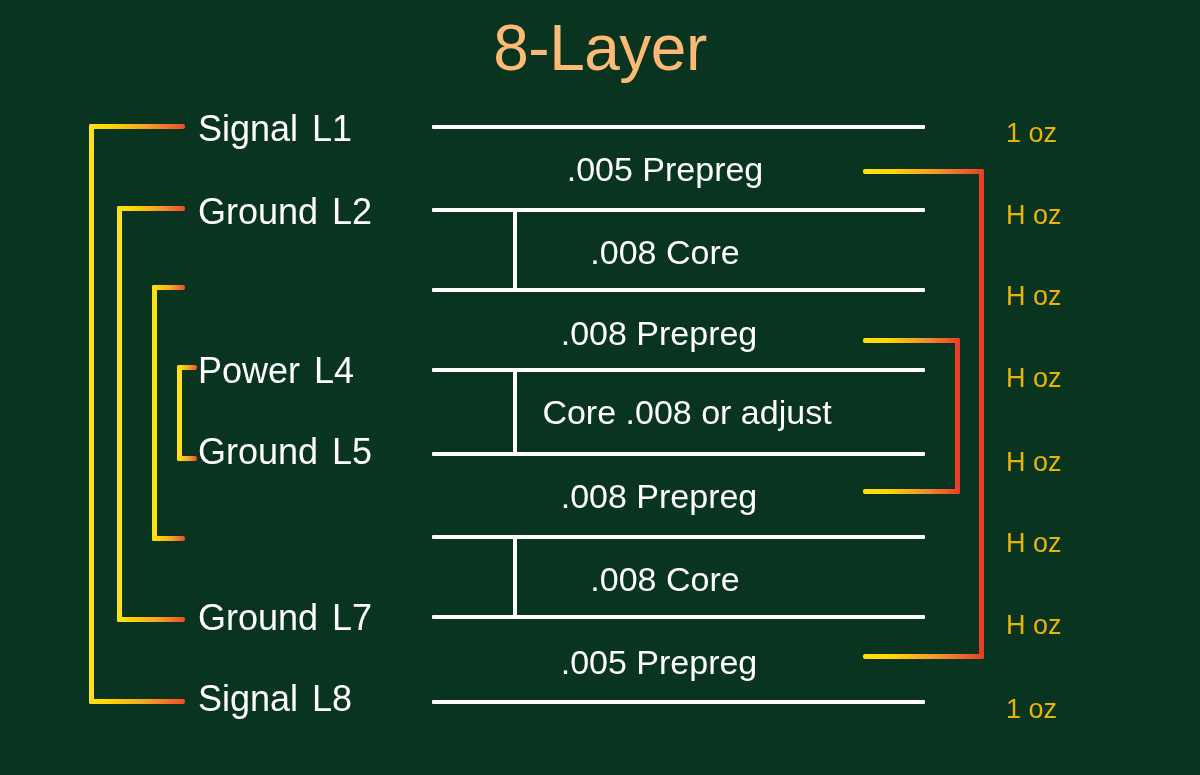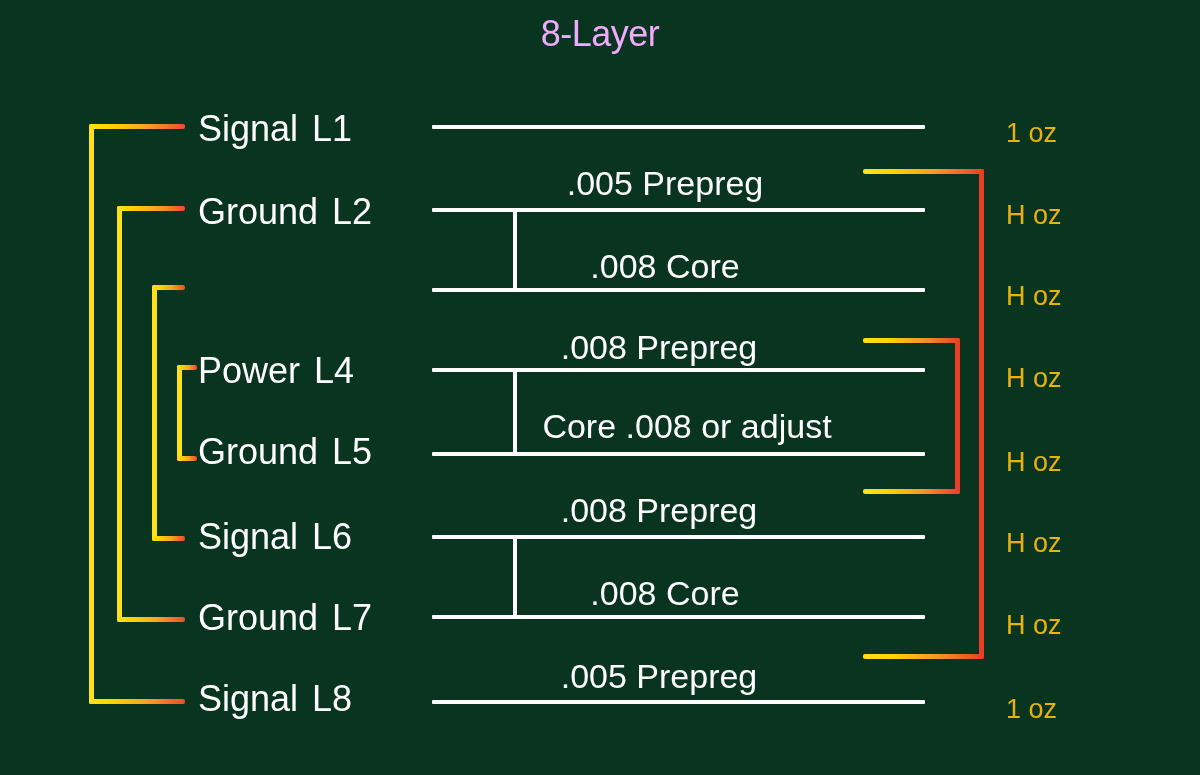--- a/index.html
+++ b/index.html
@@ -18,22 +18,22 @@
     -webkit-font-smoothing: antialiased;
   }
 
   
   #title {
     position: absolute;
     top: 16px;
     left: 0;
     width: 1200px;
     text-align: center;
-    color: #f0abfc;
-    font-size: 36px;
+    color: #fdba74;
+    font-size: 64px;
     font-weight: 400;
     letter-spacing: -0.5px;
     line-height: 1;
   }
 
   
   .layer-label {
     position: absolute;
     color: #ffffff;
     font-size: 36px;
@@ -73,21 +73,20 @@
 
   
   .diel-label {
     position: absolute;
     color: #ffffff;
     font-size: 34px;
     font-weight: 400;
     white-space: nowrap;
     line-height: 1;
     text-align: center;
-    margin-top: 14px;
   }
 
   
   .br {
     position: absolute;
   }
   
   .br-h { height: 5px; border-radius: 2px; }
   .br-v { width: 5px; border-radius: 2px; }
 
@@ -135,23 +134,20 @@
   </div>
   <div class="layer-label" style="left:198px; top:194px;">
     <span class="lname">Ground</span><span class="lnum">L2</span>
   </div>
   <div class="layer-label" style="left:198px; top:353px;">
     <span class="lname">Power</span><span class="lnum">L4</span>
   </div>
   <div class="layer-label" style="left:198px; top:434px;">
     <span class="lname">Ground</span><span class="lnum">L5</span>
   </div>
-  <div class="layer-label" style="left:198px; top:519px;">
-    <span class="lname">Signal</span><span class="lnum">L6</span>
-  </div>
   <div class="layer-label" style="left:198px; top:600px;">
     <span class="lname">Ground</span><span class="lnum">L7</span>
   </div>
   <div class="layer-label" style="left:198px; top:681px;">
     <span class="lname">Signal</span><span class="lnum">L8</span>
   </div>
 
   <div class="layer-line" style="left:432px; top:125px; width:493px;"></div>
   <div class="layer-line" style="left:432px; top:208px; width:493px;"></div>
   <div class="layer-line" style="left:432px; top:288px; width:493px;"></div>

